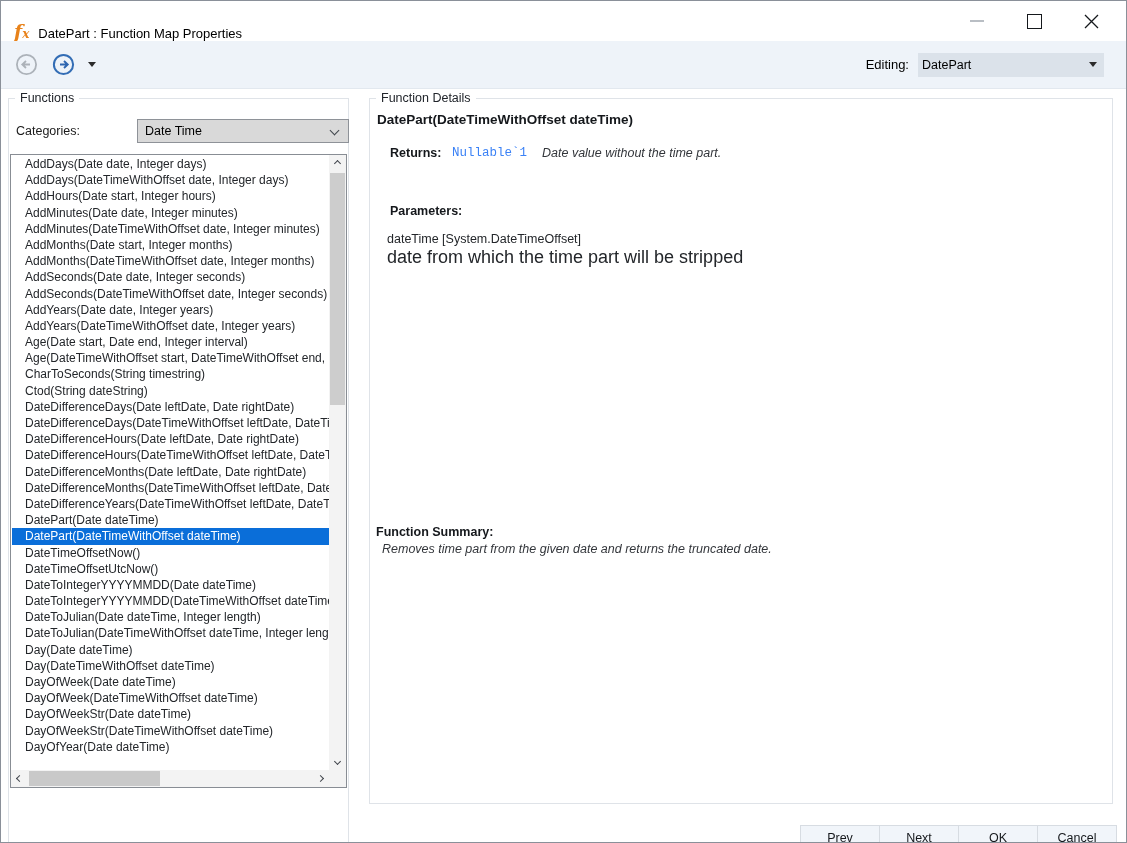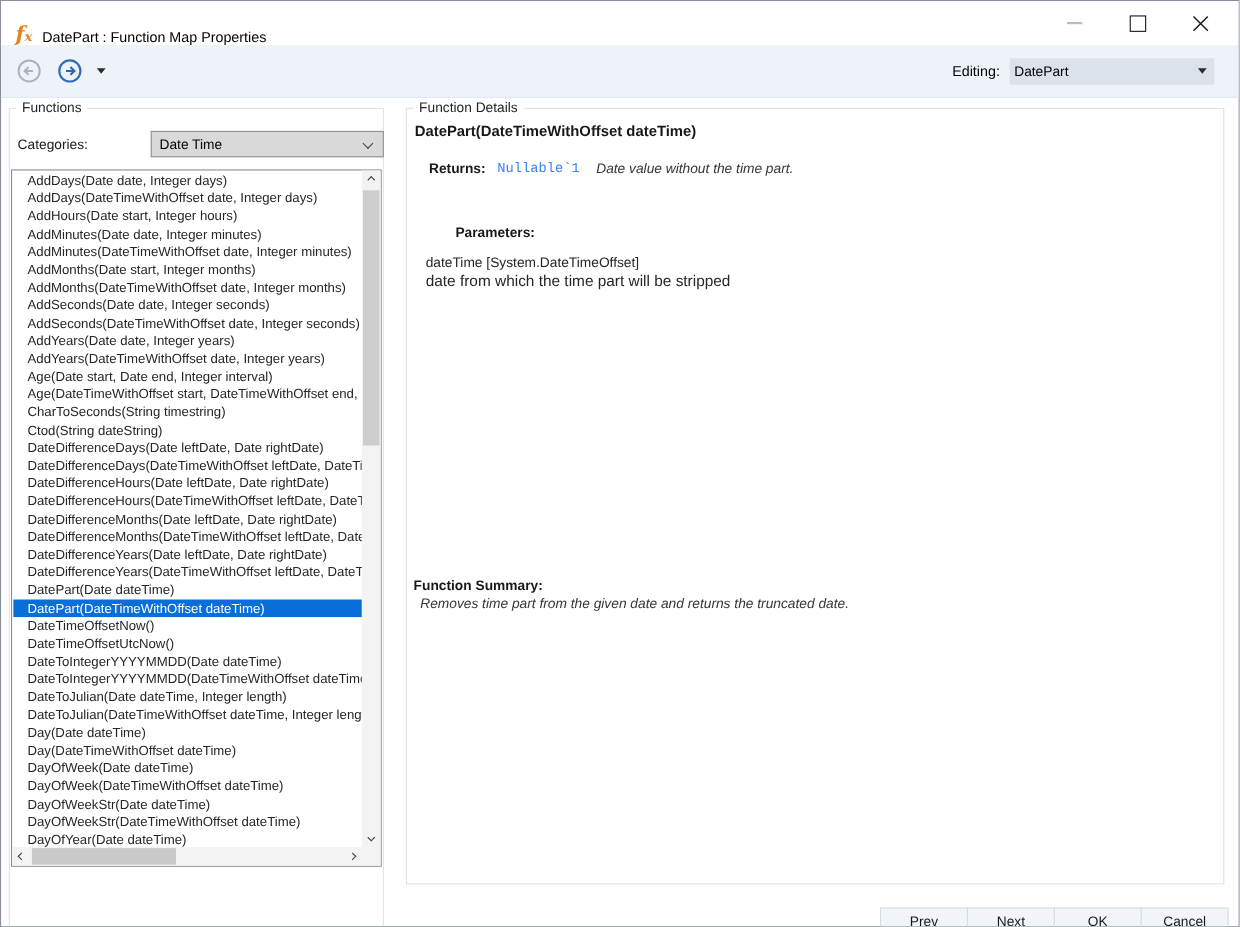--- a/index.html
+++ b/index.html
@@ -63,23 +63,23 @@
   .hscroll{position:absolute;left:0;right:17px;bottom:0;height:17px;background:#f3f3f3;}
   .hscroll .arrow{position:absolute;top:0;width:17px;height:17px;display:flex;align-items:center;justify-content:center;}
   .hscroll .thumb{position:absolute;top:1px;left:18px;width:131px;height:15px;background:#c9c9c9;}
   .sb-corner{position:absolute;right:0;bottom:0;width:17px;height:17px;background:#f3f3f3;}
   
   .sig{position:absolute;left:7px;top:13px;font-size:13.5px;font-weight:bold;color:#15181c;}
   .lbl-bold{font-weight:bold;font-size:12.5px;color:#15181c;}
   .returns-row{position:absolute;left:20px;top:47px;}
   .returns-type{position:absolute;left:82px;top:47px;font-size:12.5px;color:#3b82f6;font-family:Liberation Mono, monospace;}
   .returns-desc{position:absolute;left:172px;top:47px;font-size:12.5px;font-style:italic;color:#33363b;}
-  .params-lbl{position:absolute;left:20px;top:105px;margin-left:24px;}
+  .params-lbl{position:absolute;left:20px;top:105px;}
   .param-l1{position:absolute;left:17px;top:133px;font-size:12.5px;color:#23262a;}
-  .param-l2{position:absolute;left:17px;top:148px;font-size:14px;color:#23262a;}
+  .param-l2{position:absolute;left:17px;top:148px;font-size:18px;color:#23262a;}
   .summary-lbl{position:absolute;left:6px;top:426px;}
   .summary-txt{position:absolute;left:12px;top:443px;font-size:12.5px;font-style:italic;color:#33363b;}
   
   .footer{position:absolute;left:800px;top:815px;display:flex;margin-top:9px;}
   .fbtn{width:80px;height:26px;background:#f1f5fa;border:1px solid #d7dce2;margin-left:-1px;
     font-family:"Liberation Sans",sans-serif;font-size:12.5px;color:#15181c;
     display:flex;align-items:center;justify-content:center;cursor:default;}
 </style>
 </head>
 <body>
@@ -151,21 +151,20 @@
           <div class="li">Age(Date start, Date end, Integer interval)</div>
           <div class="li">Age(DateTimeWithOffset start, DateTimeWithOffset end, Integer interval)</div>
           <div class="li">CharToSeconds(String timestring)</div>
           <div class="li">Ctod(String dateString)</div>
           <div class="li">DateDifferenceDays(Date leftDate, Date rightDate)</div>
           <div class="li">DateDifferenceDays(DateTimeWithOffset leftDate, DateTimeWithOffset rightDate)</div>
           <div class="li">DateDifferenceHours(Date leftDate, Date rightDate)</div>
           <div class="li">DateDifferenceHours(DateTimeWithOffset leftDate, DateTimeWithOffset rightDate)</div>
           <div class="li">DateDifferenceMonths(Date leftDate, Date rightDate)</div>
           <div class="li">DateDifferenceMonths(DateTimeWithOffset leftDate, DateTimeWithOffset rightDate)</div>
-          <div class="li">DateDifferenceYears(Date leftDate, Date rightDate)</div>
           <div class="li">DateDifferenceYears(DateTimeWithOffset leftDate, DateTimeWithOffset rightDate)</div>
           <div class="li">DatePart(Date dateTime)</div>
           <div class="li sel">DatePart(DateTimeWithOffset dateTime)</div>
           <div class="li">DateTimeOffsetNow()</div>
           <div class="li">DateTimeOffsetUtcNow()</div>
           <div class="li">DateToIntegerYYYYMMDD(Date dateTime)</div>
           <div class="li">DateToIntegerYYYYMMDD(DateTimeWithOffset dateTime)</div>
           <div class="li">DateToJulian(Date dateTime, Integer length)</div>
           <div class="li">DateToJulian(DateTimeWithOffset dateTime, Integer length)</div>
           <div class="li">Day(Date dateTime)</div>

